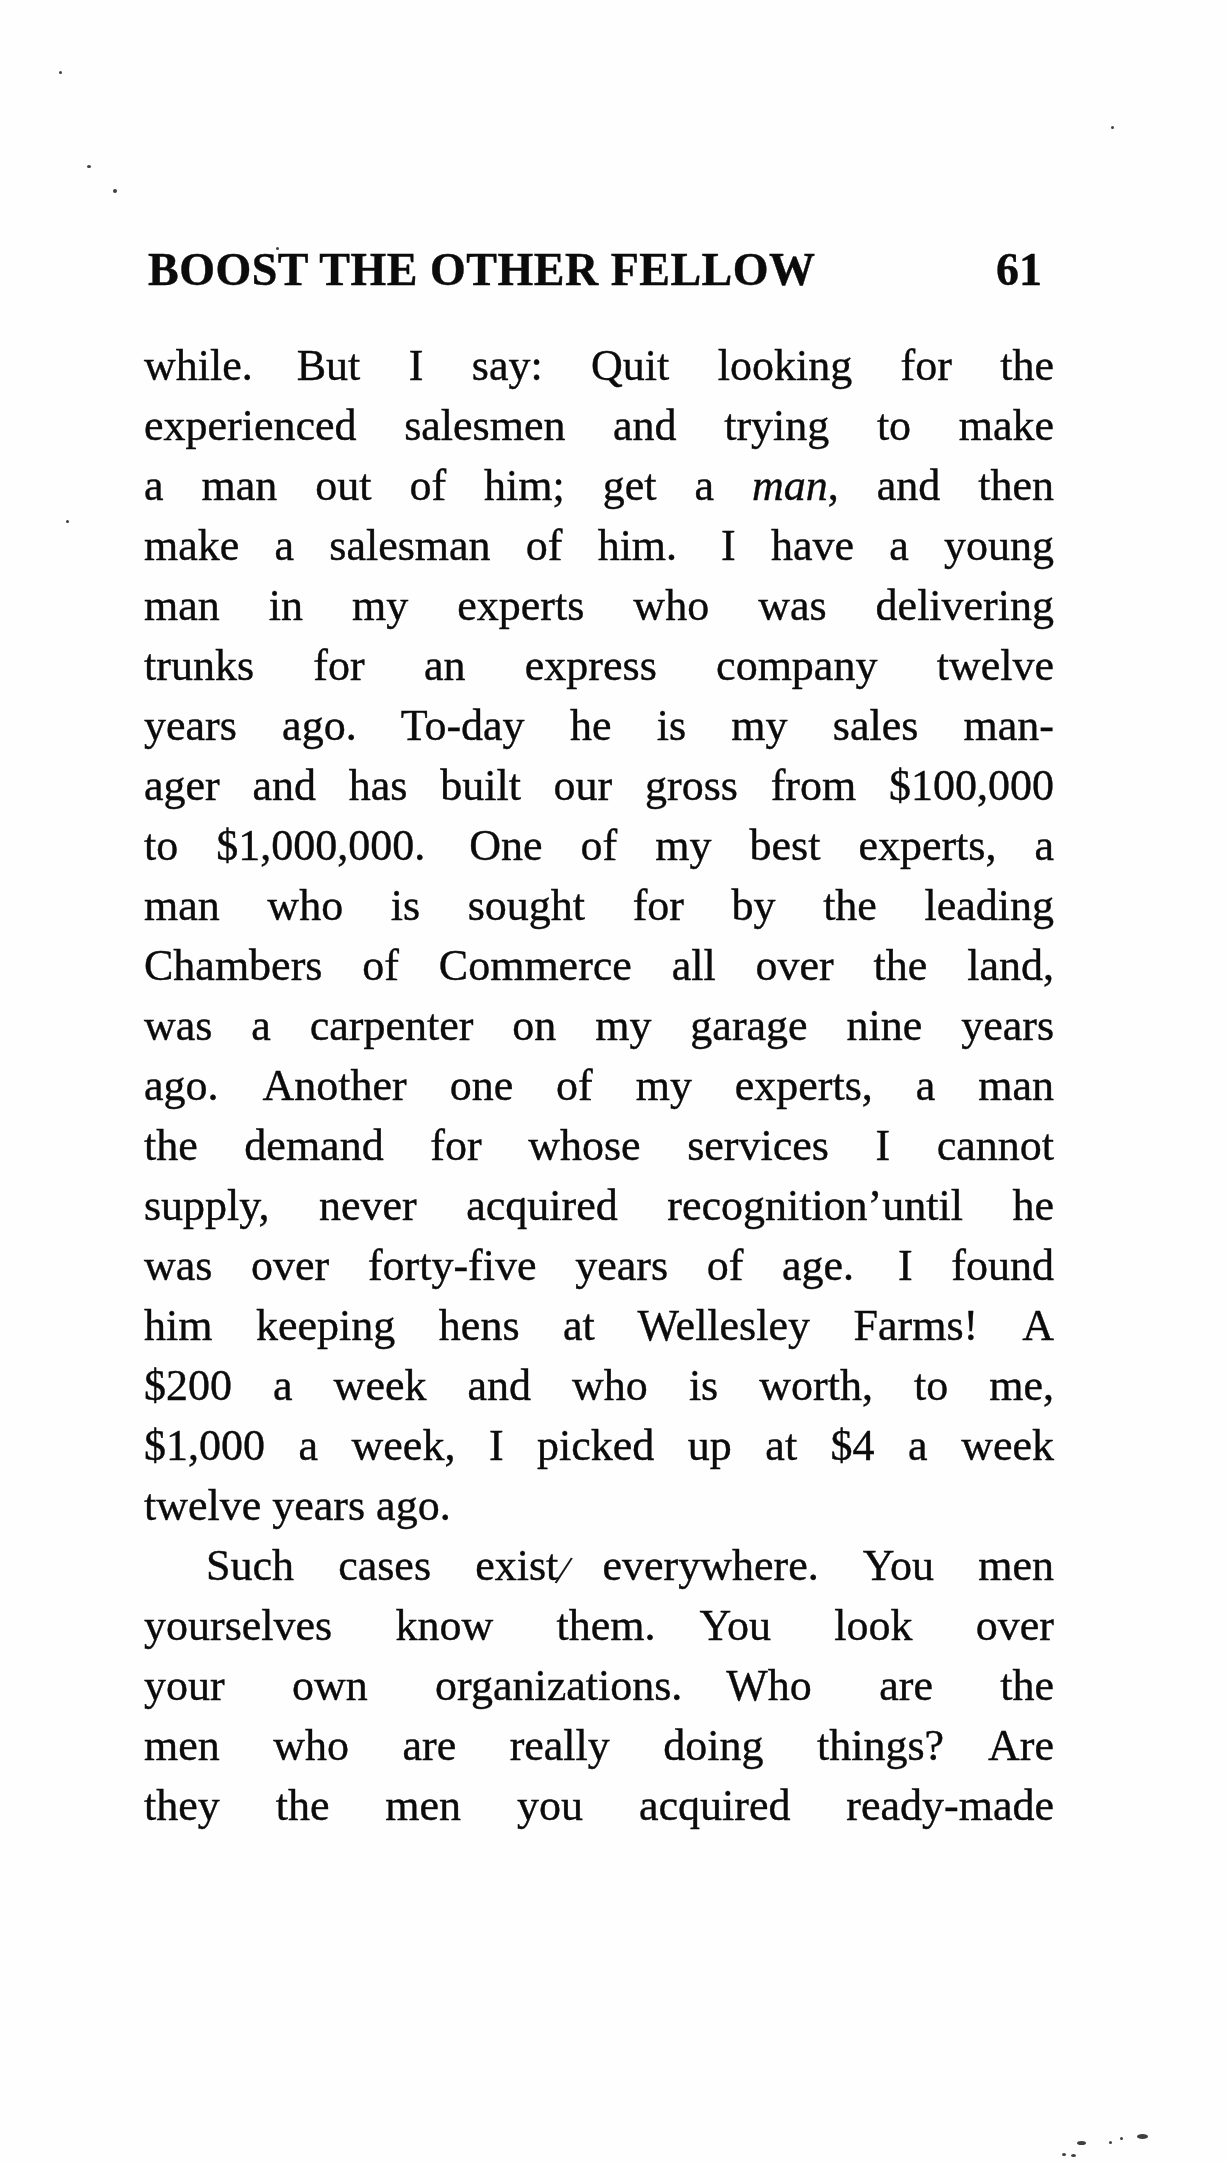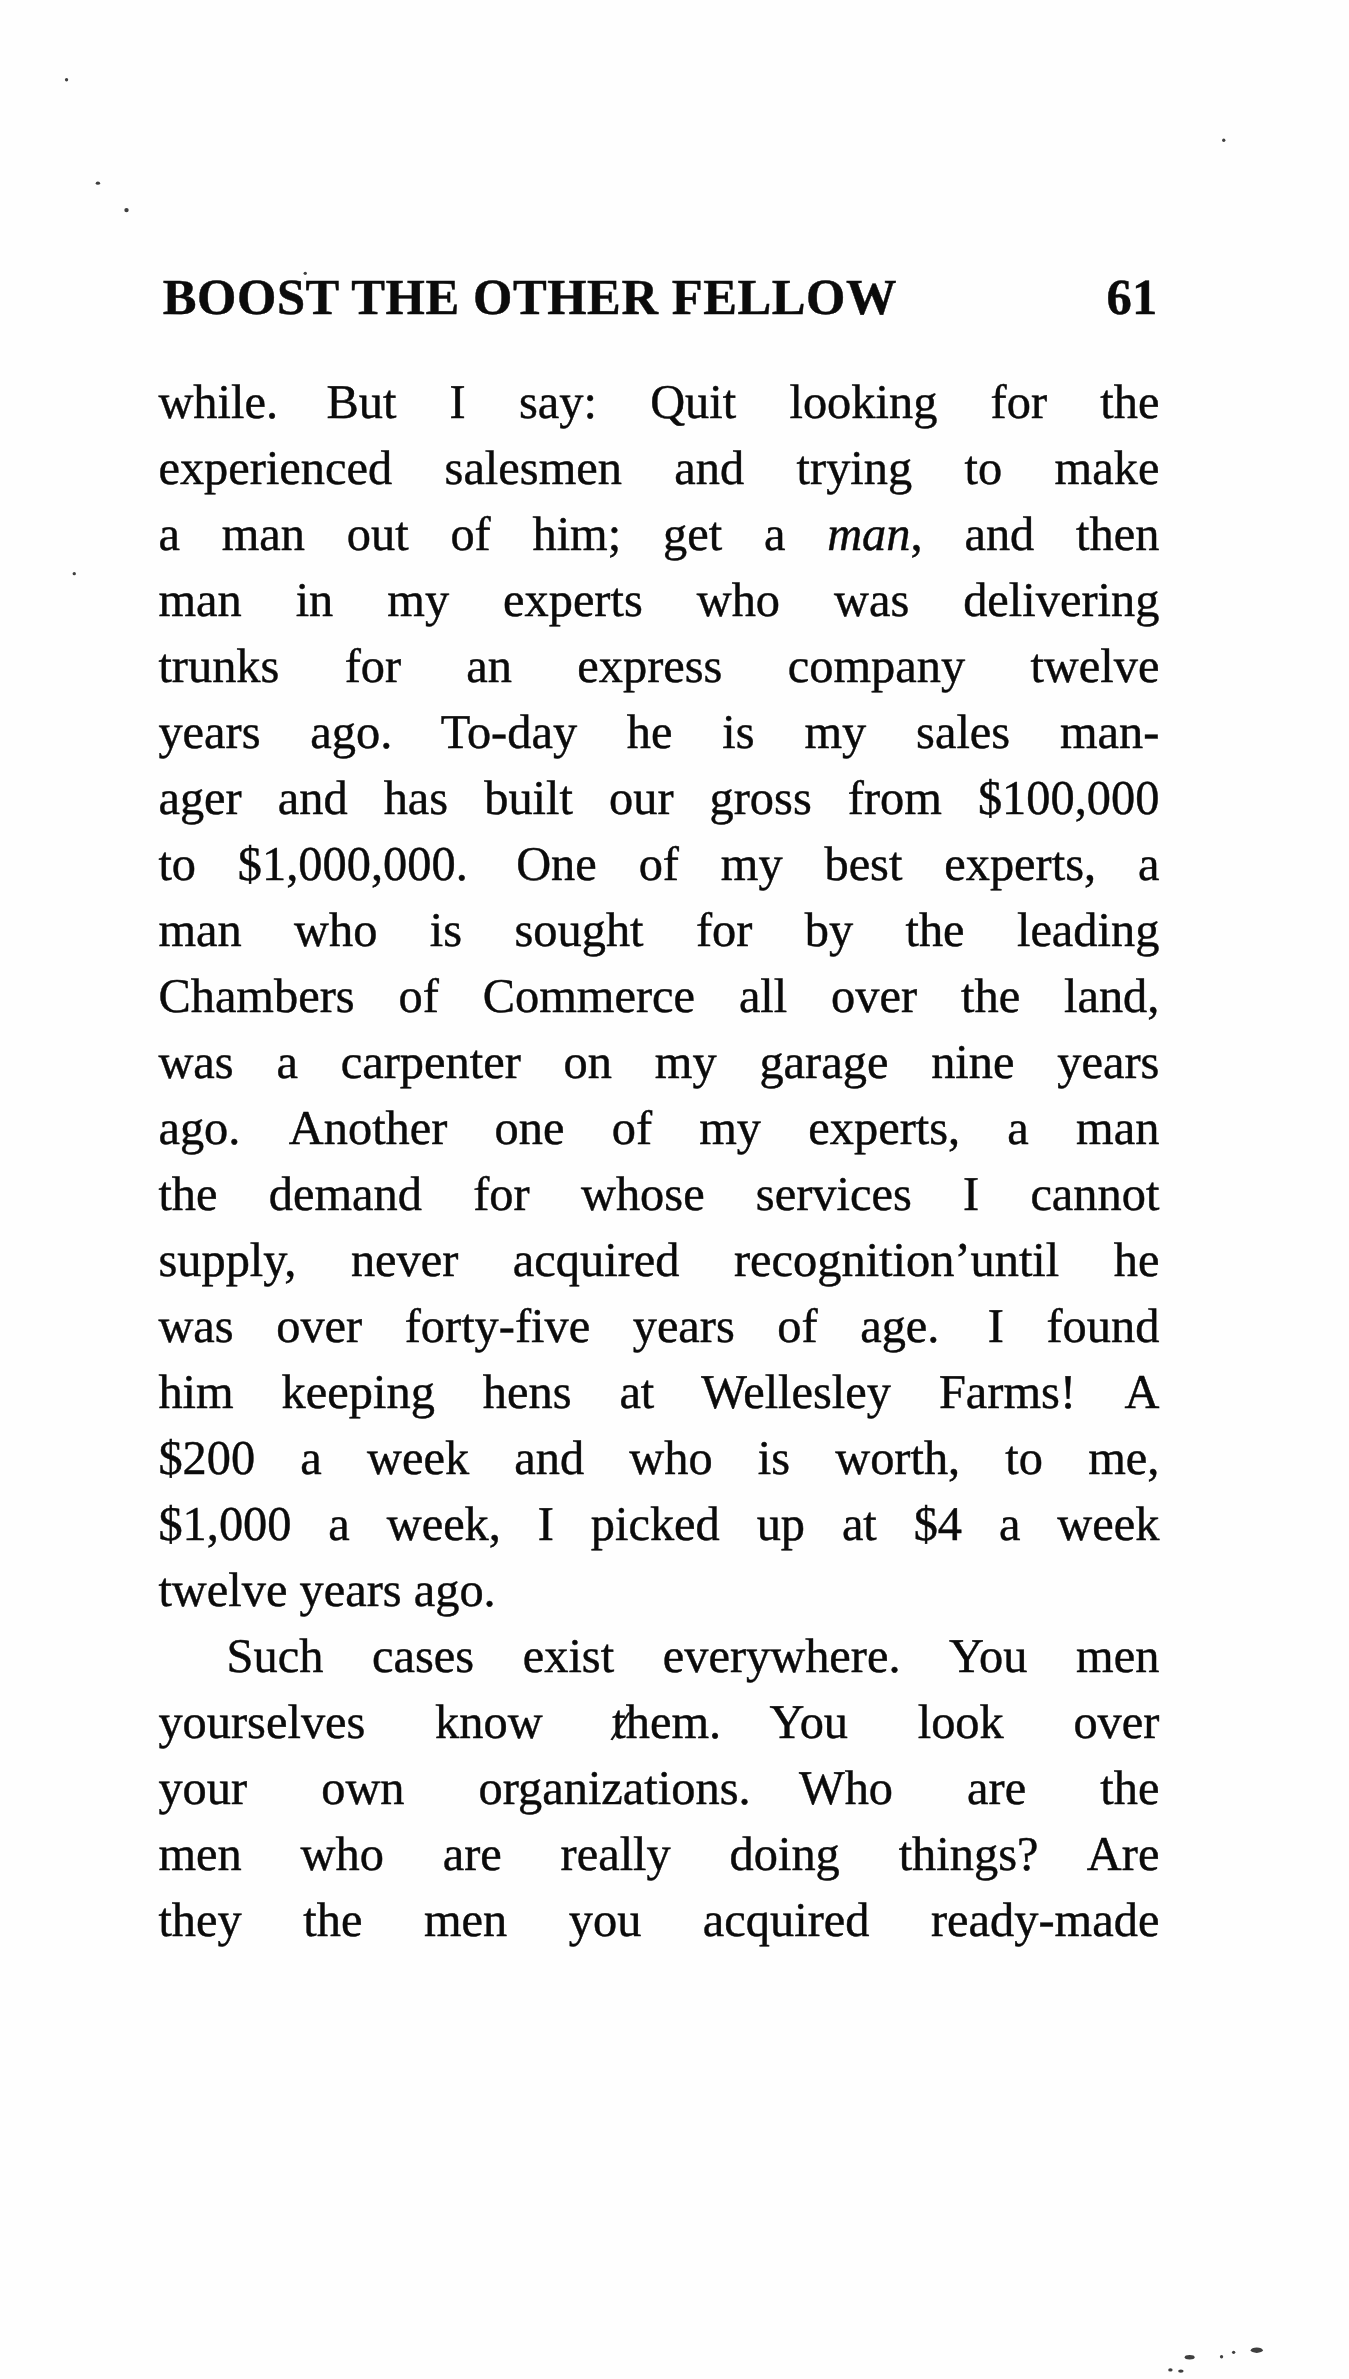--- a/index.html
+++ b/index.html
@@ -29,21 +29,21 @@
   }
   .header-title {
     display: block;
     text-align: left;
     letter-spacing: 0.5px;
     white-space: nowrap;
   }
   .page-number {
     position: absolute;
     top: 0;
-    right: 6px;
+    right: 16px;
   }
   .text-block {
     position: absolute;
     left: 144px;
     top: 336px;
     width: 910px;
   }
   .text-line {
     height: 60px;
     line-height: 60px;
@@ -87,20 +87,21 @@
 
   <div class="running-header">
     <span class="header-title">BOOST THE OTHER FELLOW</span>
     <span class="page-number">61</span>
   </div>
 
   <div class="text-block">
       <div class="text-line"><span>while. But I say: Quit looking for the</span></div>
       <div class="text-line"><span>experienced salesmen and trying to make</span></div>
       <div class="text-line"><span>a man out of him; get a </span><span class="it">man</span><span>, and then</span></div>
+      <div class="text-line"><span>make a salesman of him. I have a young</span></div>
       <div class="text-line"><span>man in my experts who was delivering</span></div>
       <div class="text-line"><span>trunks for an express company twelve</span></div>
       <div class="text-line"><span>years ago. To-day he is my sales man-</span></div>
       <div class="text-line"><span>ager and has built our gross from $100,000</span></div>
       <div class="text-line"><span>to $1,000,000. One of my best experts, a</span></div>
       <div class="text-line"><span>man who is sought for by the leading</span></div>
       <div class="text-line"><span>Chambers of Commerce all over the land,</span></div>
       <div class="text-line"><span>was a carpenter on my garage nine years</span></div>
       <div class="text-line"><span>ago. Another one of my experts, a man</span></div>
       <div class="text-line"><span>the demand for whose services I cannot</span></div>

